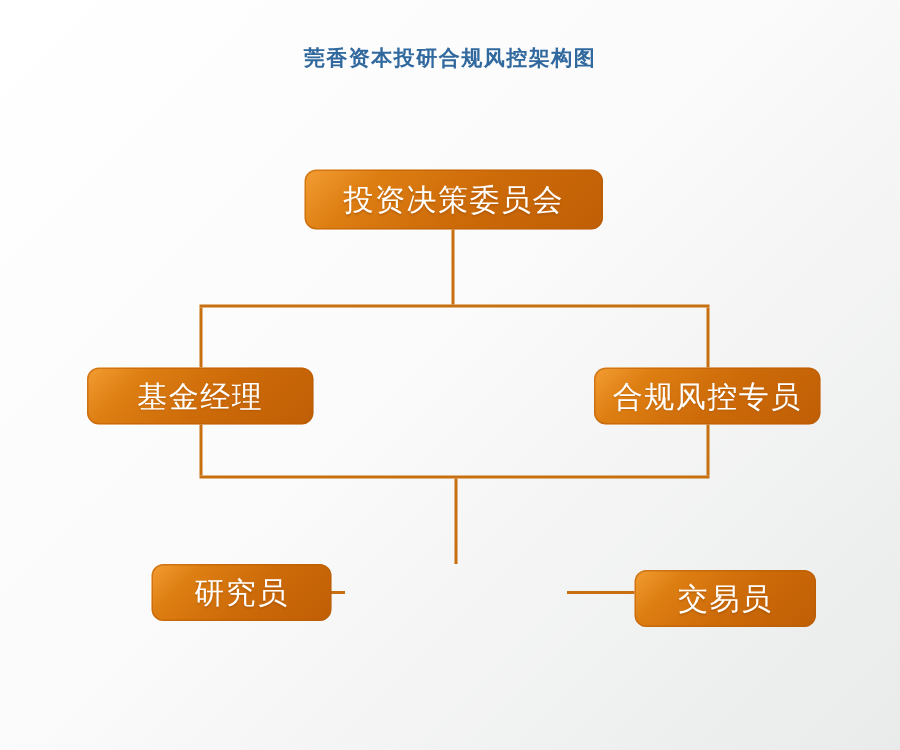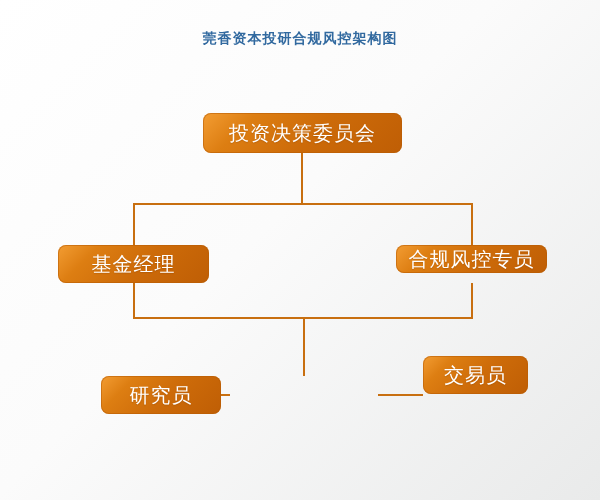--- a/index.html
+++ b/index.html
@@ -24,24 +24,24 @@
     position: absolute;
     display: flex; align-items: center; justify-content: center;
     color: #ffffff; font-size: 20px; letter-spacing: 1px;
     border-radius: 8px;
     background: linear-gradient(135deg, #f39d33 0%, #dd7e12 22%, #cd6b09 55%, #bf5e05 100%);
     box-shadow: inset 0 0 0 1px rgba(184, 92, 6, 0.55);
     text-shadow: 0 1px 1px rgba(140, 70, 0, 0.35);
   }
   #node-investment-committee { left: 203px; top: 113px; width: 199px; height: 40px; }
   #node-committee-chairman   { left: 58px;  top: 245px; width: 151px; height: 38px; }
-  #node-compliance-officer   { left: 396px; top: 245px; width: 151px; height: 28px; }
+  #node-compliance-officer   { left: 396px; top: 245px; width: 151px; height: 38px; }
   #node-researcher           { left: 57px;  top: 376px; width: 120px; height: 38px; margin-left: 44px; }
   #node-fund-manager         { left: 230px; top: 376px; width: 148px; height: 38px; }
-  #node-trader               { left: 423px; top: 356px; width: 105px; height: 38px; }
+  #node-trader               { left: 423px; top: 380px; width: 121px; height: 38px; }
 
   .line { position: absolute; background: #c86f10; }
   #line-top-stem        { left: 301px; top: 153px; width: 2px;   height: 50px; }
   #line-upper-h         { left: 133px; top: 203px; width: 340px; height: 2px;  }
   #line-chair-drop      { left: 133px; top: 205px; width: 2px;   height: 40px; }
   #line-compliance-drop { left: 471px; top: 205px; width: 2px;   height: 40px; }
   #line-chair-down      { left: 133px; top: 283px; width: 2px;   height: 34px; }
   #line-compliance-down { left: 471px; top: 283px; width: 2px;   height: 34px; }
   #line-lower-h         { left: 133px; top: 317px; width: 340px; height: 2px;  }
   #line-fund-stem       { left: 303px; top: 319px; width: 2px;   height: 57px; }

